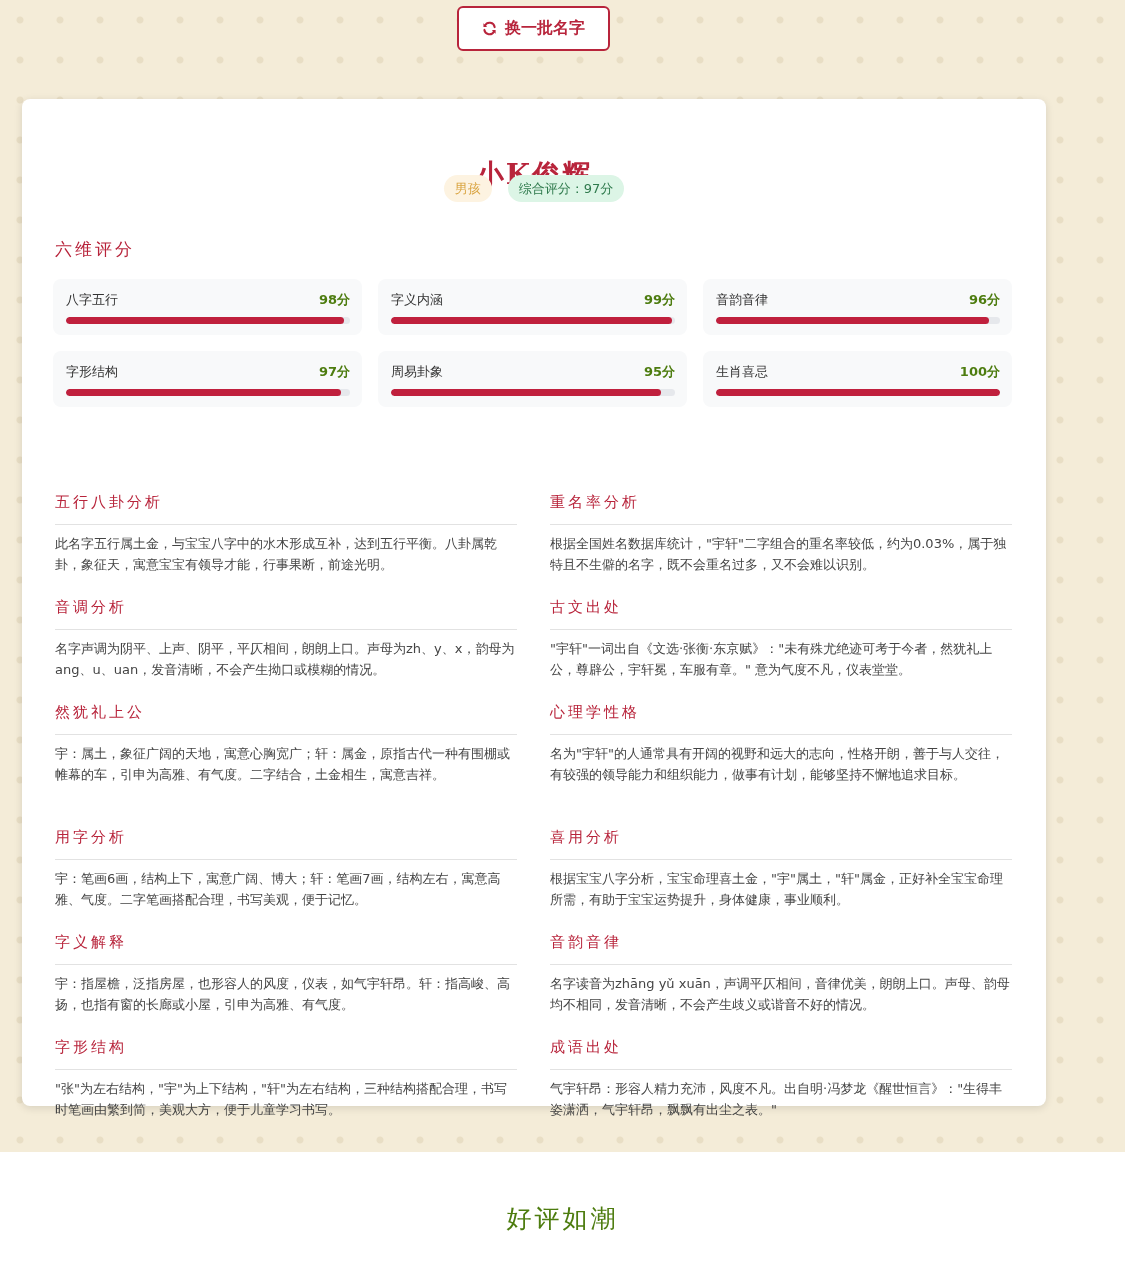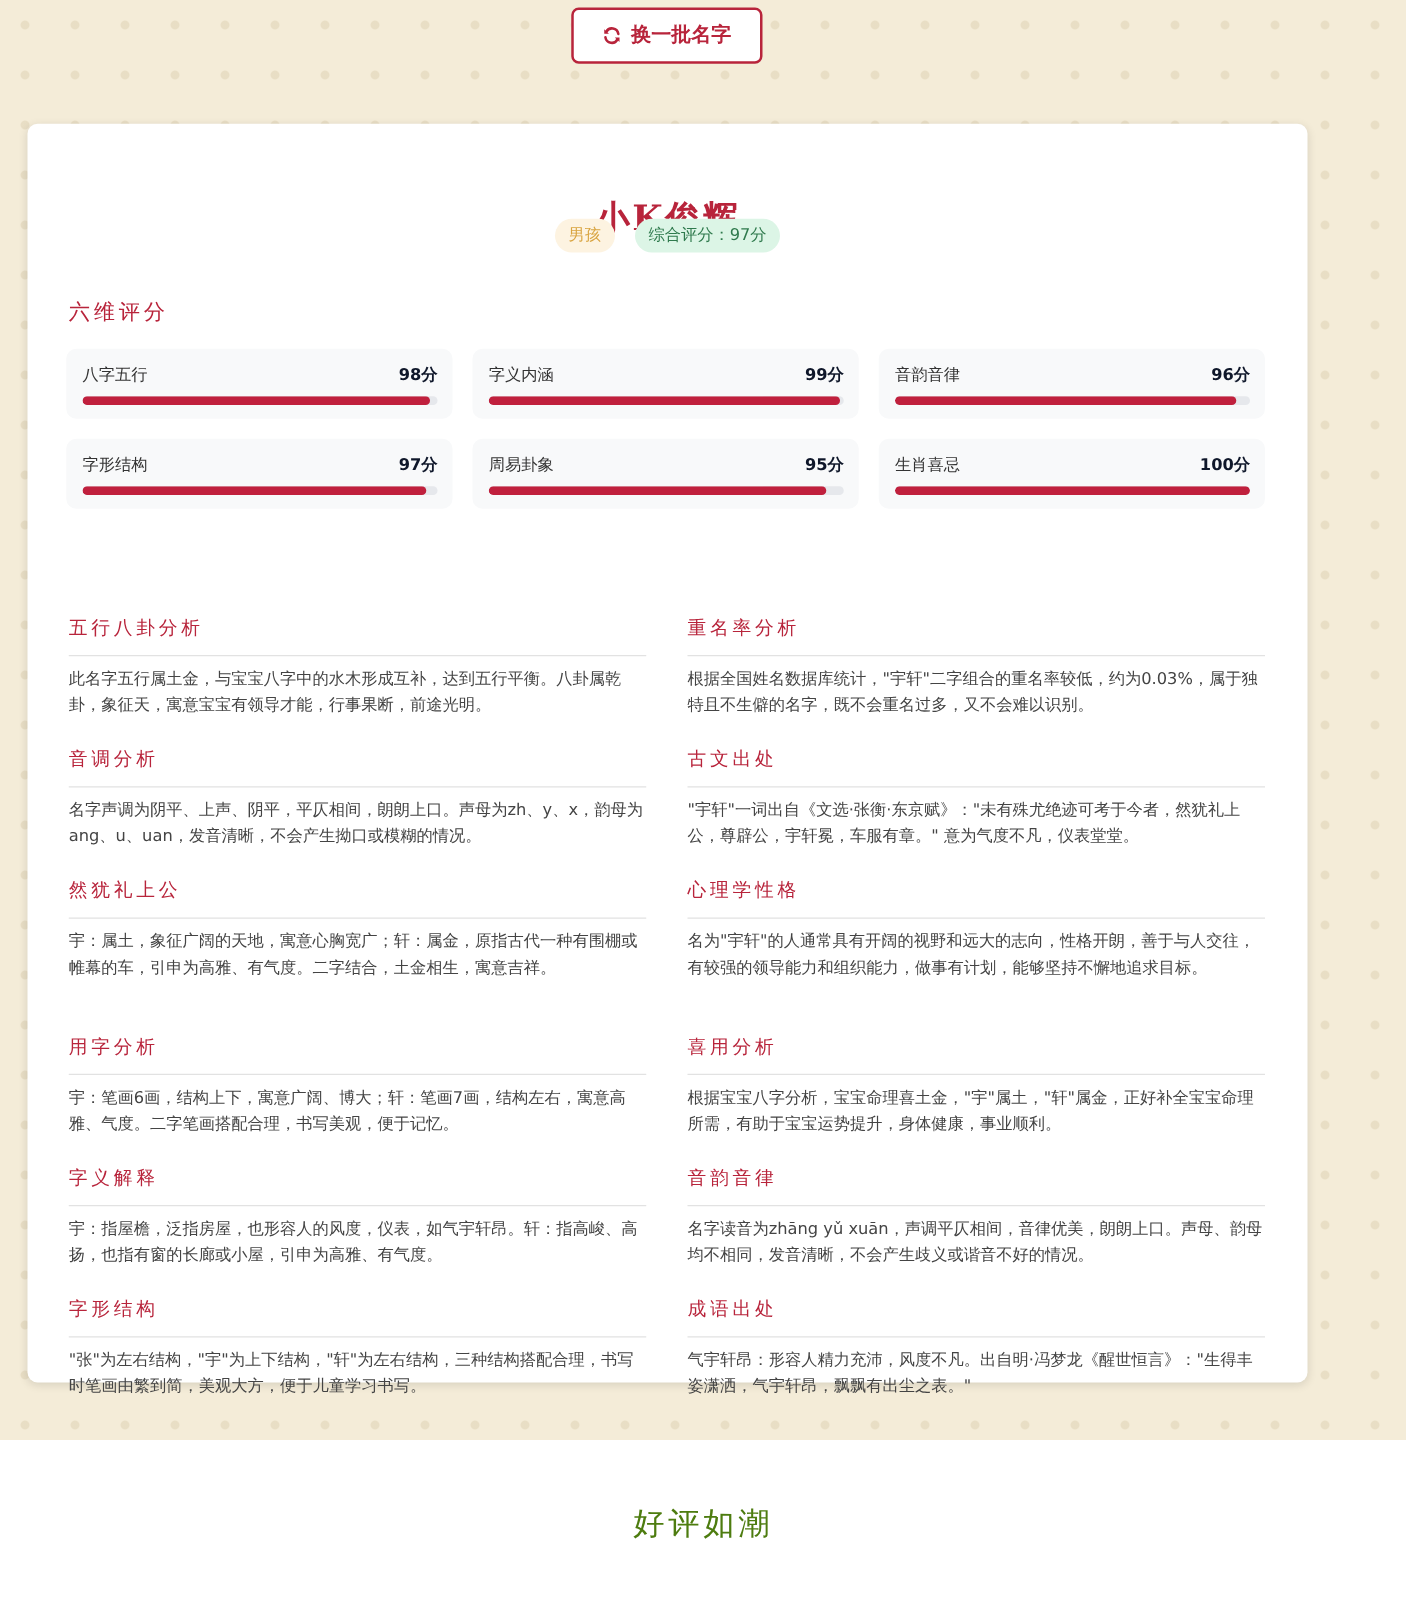--- a/index.html
+++ b/index.html
@@ -41,21 +41,21 @@
   .six-title { position: absolute; left: 33px; top: 139px; }
   .score-grid {
     position: absolute; left: 31px; top: 180px; width: 960px;
     display: grid; grid-template-columns: repeat(3, 309px); column-gap: 16px; row-gap: 16px;
   }
   .score-item {
     background: #f8f9fa; border-radius: 8px; height: 56px; padding: 12px 12px 0 13px;
   }
   .score-row { display: flex; justify-content: space-between; font-size: 13px; align-items: flex-end; }
   .score-label { color: #333; }
-  .score-value { color: #0f172a; font-weight: bold; }
+  .score-value { color: #4d7c0f; font-weight: bold; }
   .bar-track { margin-top: 8px; height: 7px; background: #e6e8ec; border-radius: 4px; overflow: hidden; }
   .bar-fill { height: 100%; background: #c0203d; border-radius: 4px; }
   .analysis-grid {
     position: absolute; left: 33px; top: 350px; width: 958px;
     display: grid; grid-template-columns: 462px 462px; column-gap: 33px;
   }
   .analysis-item { margin-bottom: 0; }
   .analysis-item .section-title { font-size: 15px; padding-bottom: 8px; border-bottom: 1px solid #e2e2e2; height: 32px; margin-top: 44px; }
   .analysis-text { font-size: 13px; line-height: 21px; color: #444; margin-top: 8px; }
   .bottom-section {

